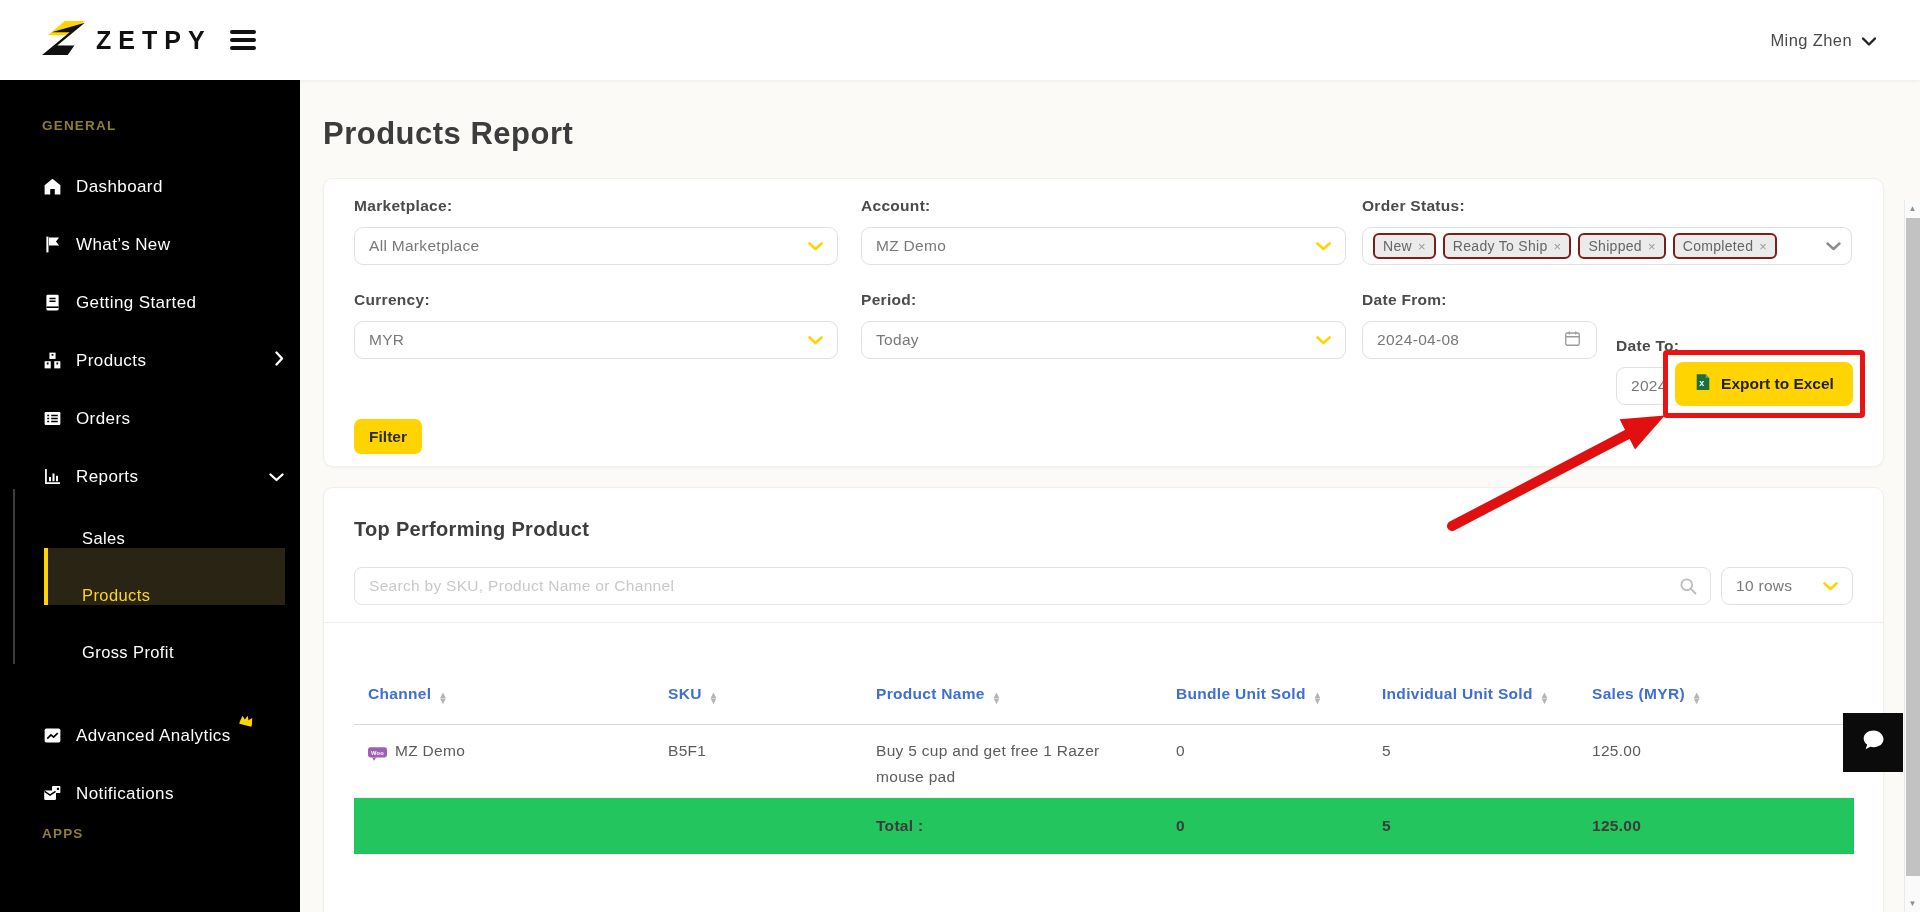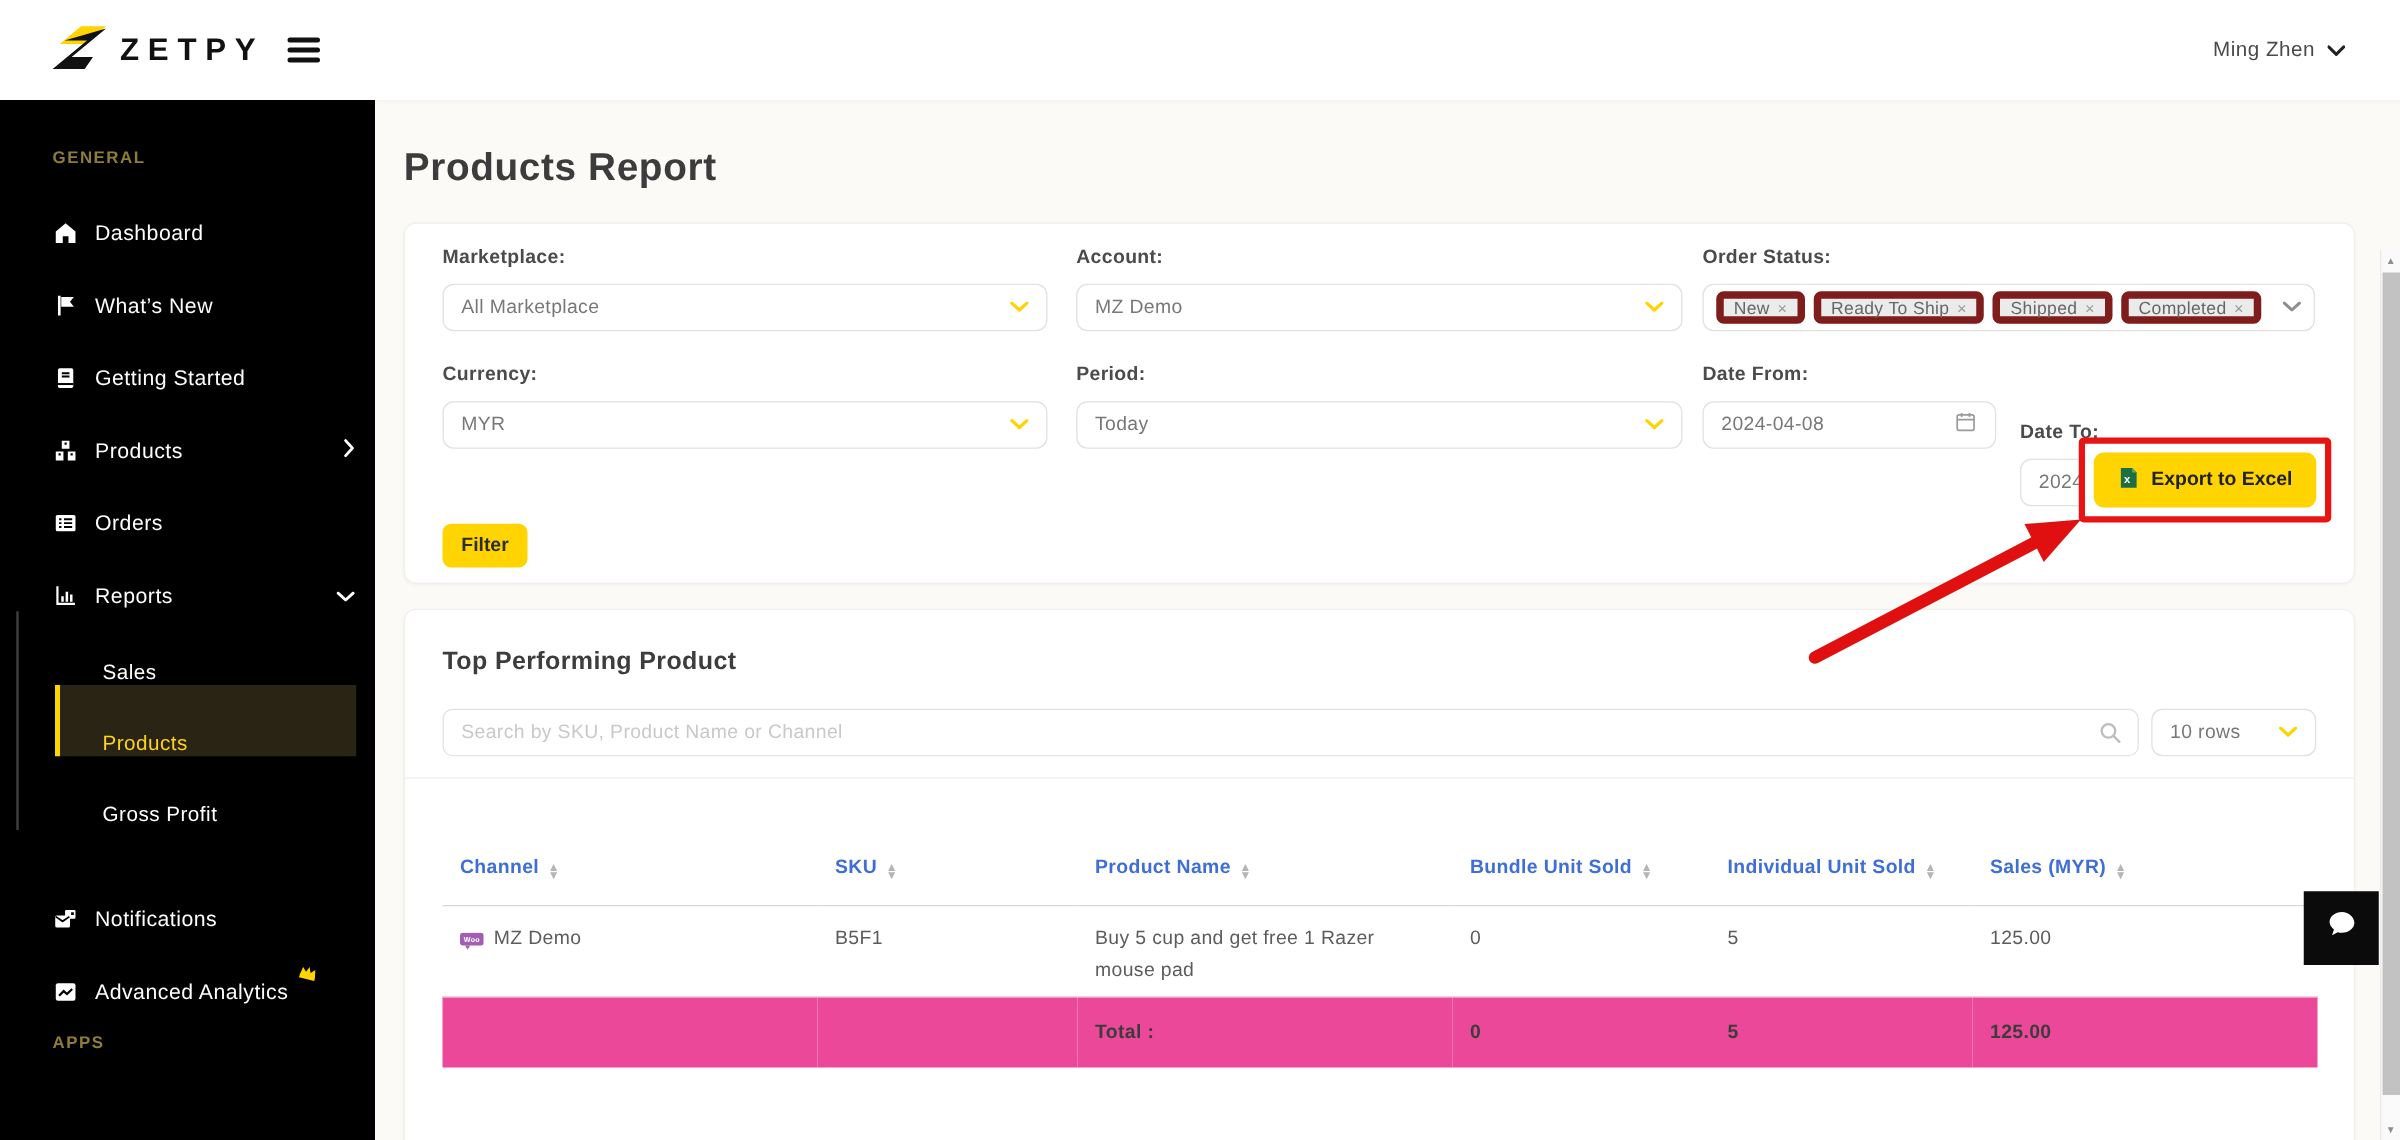--- a/index.html
+++ b/index.html
@@ -42,21 +42,21 @@
   .f-col { display:flex; flex-direction:column; }
   .f-label { font-size:15.5px; font-weight:600; color:#4b4b4b; letter-spacing:.3px; margin-bottom:12px; }
   .control { height:38px; border:1px solid #e2e1df; border-radius:9px; background:#fff;
              display:flex; align-items:center; padding:0 14px; font-size:15.5px; color:#787878;
              letter-spacing:.3px; cursor:pointer; }
   .control .chev-right { margin-left:auto; }
   .w1 { width:484px; } .w2 { width:485px; margin-left:23px; } .w3 { width:490px; margin-left:16px; }
   .wd1 { width:235px; margin-left:16px; } .wd2 { width:236px; margin-left:19px;margin-top:46px; }
   .row2 { margin-top:26px; }
   .tags { gap:7px; padding:0 10px; }
-  .tag { background:#ebebeb; border:6px solid #7f1d1d; border-radius:6px; height:26px;
+  .tag { background:#ebebeb; border:2px solid #7f1d1d; border-radius:6px; height:26px;
          display:flex; align-items:center; padding:0 8px; font-size:14px; color:#666; white-space:nowrap; }
   .tag .x { margin-left:6px; color:#9a9a9a; font-size:13px; cursor:pointer; }
   .btn-filter { margin-top:14px; width:68px; height:35px; background:#ffd400; border:none; border-radius:7px;
                 font-family:inherit; font-size:15.5px; font-weight:600; color:#2d2d2d; cursor:pointer; }
   .date-input { border:none; outline:none; width:150px; font-family:inherit; font-size:15.5px; color:#787878; letter-spacing:.3px; background:transparent; }
 
   
   .export-annot { position:absolute; top:171px; right:18px; width:202px; height:68px;
                   border:5px solid #e81414; border-radius:4px; background:#fff;
                   display:flex; align-items:center; justify-content:center; z-index:12; }
@@ -78,21 +78,21 @@
   .bleed-divider { margin:17px -30px 0; border-top:1px solid #f0eeea; }
 
   table { border-collapse:collapse; width:1500px; table-layout:fixed; }
   th { text-align:left; font-size:15.5px; font-weight:600; color:#3e6ed6; letter-spacing:.3px;
        padding:62px 0 20px 14px; border-bottom:1px solid #d8d8d6; cursor:pointer; white-space:nowrap; }
   .sort { display:inline-flex; flex-direction:column; margin-left:7px; vertical-align:1px; line-height:.62; }
   .sort i { font-style:normal; font-size:9.5px; color:#b5b5b3; }
   td { font-size:15.5px; color:#5c5c5c; letter-spacing:.3px; vertical-align:top;
        padding:13px 14px 7px 14px; line-height:26px; border-bottom:1px solid #efeeea; }
   .channel-cell { display:flex; align-items:flex-start; gap:8px; }
-  tr.total-row td { background:#ec4899; font-weight:bold; color:#3c3c3c; border-bottom:none; padding:15px 14px; }
+  tr.total-row td { background:#22c55e; font-weight:bold; color:#3c3c3c; border-bottom:none; padding:15px 14px; }
 
   
   .chat-widget { position:absolute; left:1843px; top:713px; width:60px; height:59px; background:#0b0b0b;
                  display:flex; align-items:center; justify-content:center; cursor:pointer; z-index:40; }
 
   
   .scrollbar { position:absolute; right:0; top:200px; width:16px; height:712px; background:#fafafa;
                border-left:1px solid #e9e9e9; z-index:50; }
   .sb-btn { position:absolute; left:0; width:15px; height:17px; display:flex; align-items:center;
             justify-content:center; font-size:8px; color:#8f8f8f; cursor:pointer; }
@@ -212,43 +212,43 @@
     </div>
     <div class="sub-item">
       <span>Gross Profit</span>
     </div>
   </div>
 
   <div class="gap-after-sub"></div>
 
   <div class="side-item">
     <span class="s-icon">
+      <svg width="21" height="21" viewBox="0 0 24 24">
+          <rect x="3" y="4" width="18" height="16" rx="2" fill="#fff"></rect>
+          <path d="M6 15.5l4.2-4.2 3 2.6 4.8-4.6" stroke="#000" stroke-width="2" fill="none"></path>
+        </svg>
+    </span>
+    <span>Advanced Analytics</span>
+    <span class="crown">
+      <svg width="15" height="13" viewBox="0 0 24 20" style="transform:rotate(14deg)">
+          <path d="M2 14 4 4l5 5 3-7 3 7 5-5 2 10v4H2Z" fill="#ffd400"></path>
+        </svg>
+    </span>
+  </div>
+
+  <div class="side-item">
+    <span class="s-icon">
       <svg width="22" height="21" viewBox="0 0 24 24">
           <rect x="11.5" y="3.5" width="9.5" height="8" rx="1" fill="#fff"></rect>
           <rect x="2.5" y="8.5" width="13.5" height="11" rx="1.4" fill="#fff"></rect>
           <path d="M3 9.5l6.2 4.3L15.5 9.5" stroke="#000" stroke-width="1.6" fill="none"></path>
           <rect x="17" y="5.5" width="2.5" height="2.5" fill="#000"></rect>
         </svg>
     </span>
     <span>Notifications</span>
-  </div>
-
-  <div class="side-item">
-    <span class="s-icon">
-      <svg width="21" height="21" viewBox="0 0 24 24">
-          <rect x="3" y="4" width="18" height="16" rx="2" fill="#fff"></rect>
-          <path d="M6 15.5l4.2-4.2 3 2.6 4.8-4.6" stroke="#000" stroke-width="2" fill="none"></path>
-        </svg>
-    </span>
-    <span>Advanced Analytics</span>
-    <span class="crown">
-      <svg width="15" height="13" viewBox="0 0 24 20" style="transform:rotate(14deg)">
-          <path d="M2 14 4 4l5 5 3-7 3 7 5-5 2 10v4H2Z" fill="#ffd400"></path>
-        </svg>
-    </span>
   </div>
 
   <div class="side-section apps-label">APPS</div>
 </div>
 
 <div class="main">
   <h1 class="page-title">Products Report</h1>
 
   <div class="card filter-card">
     <div class="f-row">

